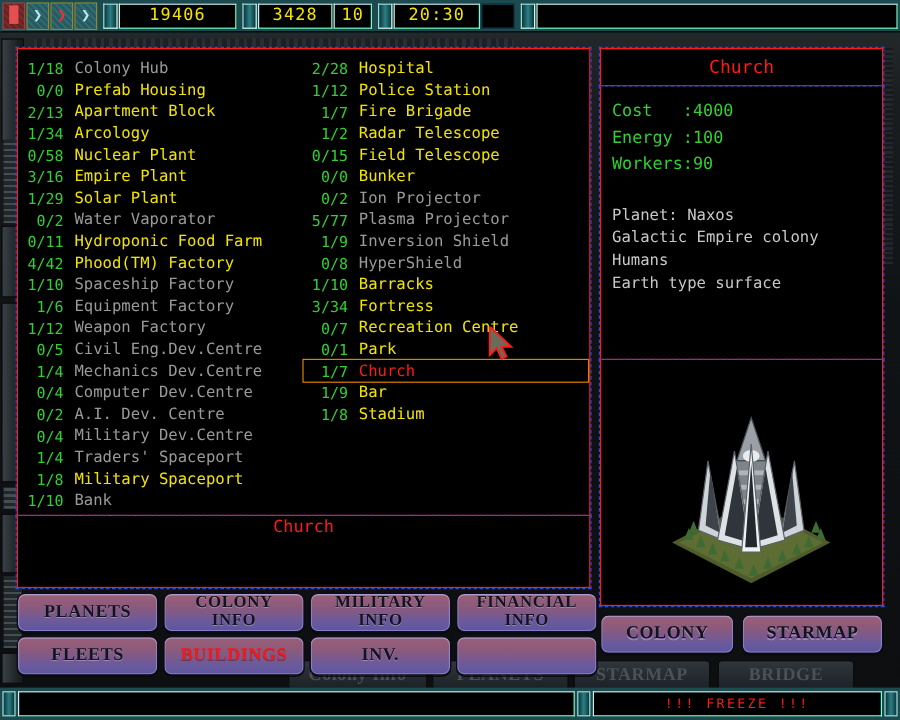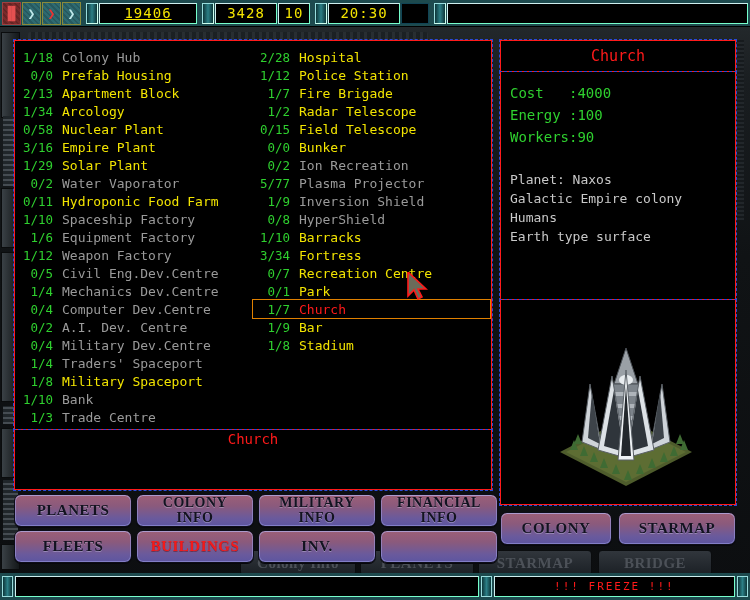--- a/index.html
+++ b/index.html
@@ -36,21 +36,21 @@
     background:linear-gradient(90deg,#0d3538,#2b7f86 50%,#0d3538);
     border:1px solid #9dd; border-right-color:#cfe; border-bottom-color:#cfe;
   }
   .tb-field {
     height:21px; background:#000; border:1px solid #7fc;
     border-top-color:#cfefef; border-left-color:#cfefef;
     display:flex; align-items:center; padding:0 6px;
     color:#f4e400; font-size:14px; letter-spacing:1px;
     font-family:"DejaVu Sans Mono", monospace;
   }
-  .f-turn { width:98px; justify-content:center;text-decoration:underline; }
+  .f-turn { width:98px; justify-content:center; }
   .f-year { width:62px; justify-content:center; }
   .f-month{ width:112px; }
   .f-day  { width:32px; justify-content:center; }
   .f-time { width:72px; justify-content:center; }
   .f-blank{ flex:1; }
   .f-gap  { width:28px; background:#000; height:21px; border:1px solid #145; }
 
   
   .bg-metal {
     position:absolute; left:0; top:27px; width:750px; height:573px;
@@ -279,20 +279,24 @@
         </div>
         <div class="row">
           <span class="qty">0/2</span>
           <span class="bname off">Water Vaporator</span>
         </div>
         <div class="row">
           <span class="qty">0/11</span>
           <span class="bname on">Hydroponic Food Farm</span>
         </div>
         <div class="row">
+          <span class="qty">4/42</span>
+          <span class="bname on">Phood(TM) Factory</span>
+        </div>
+        <div class="row">
           <span class="qty">1/10</span>
           <span class="bname off">Spaceship Factory</span>
         </div>
         <div class="row">
           <span class="qty">1/6</span>
           <span class="bname off">Equipment Factory</span>
         </div>
         <div class="row">
           <span class="qty">1/12</span>
           <span class="bname off">Weapon Factory</span>
@@ -354,21 +358,21 @@
         <div class="row">
           <span class="qty">0/15</span>
           <span class="bname on">Field Telescope</span>
         </div>
         <div class="row">
           <span class="qty">0/0</span>
           <span class="bname on">Bunker</span>
         </div>
         <div class="row">
           <span class="qty">0/2</span>
-          <span class="bname off">Ion Recreation</span>
+          <span class="bname off">Ion Projector</span>
         </div>
         <div class="row">
           <span class="qty">5/77</span>
           <span class="bname off">Plasma Projector</span>
         </div>
         <div class="row">
           <span class="qty">1/9</span>
           <span class="bname off">Inversion Shield</span>
         </div>
         <div class="row">

